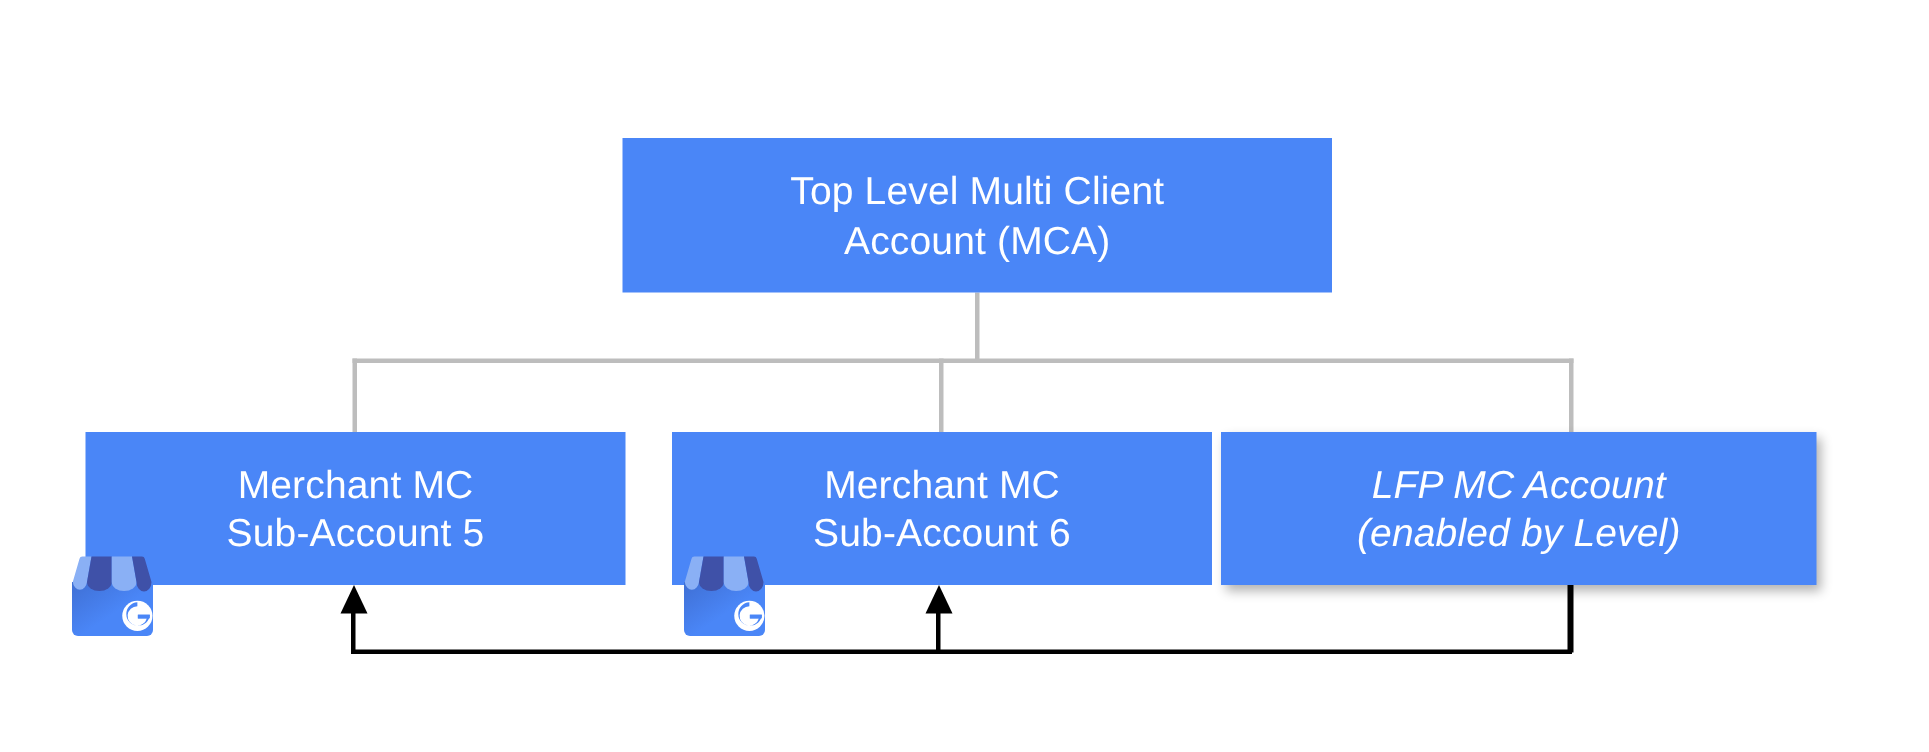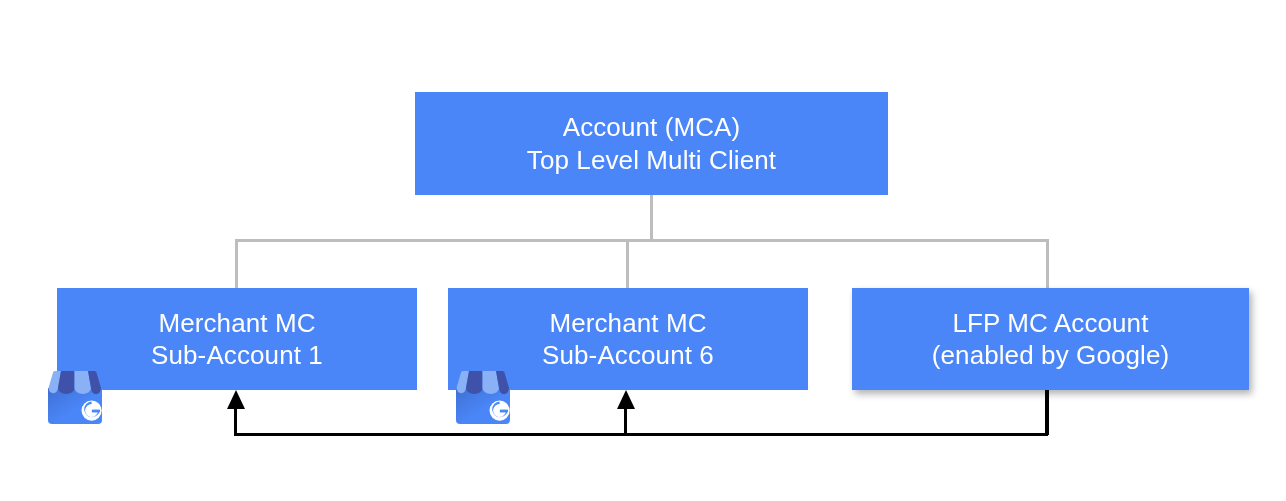--- a/index.html
+++ b/index.html
@@ -47,25 +47,26 @@
     width: 360px;
     height: 102px;
   }
   #node-sub2 {
     left: 448px;
     top: 288px;
     width: 360px;
     height: 102px;
   }
   #node-lfp {
-    left: 852px;
+    left: 814px;
     top: 288px;
     width: 397px;
     height: 102px;
     box-shadow: 3px 4px 7px rgba(0,0,0,0.30);
+    font-style: italic;
   }
   
   .tree-line {
     position: absolute;
     background: #bdbdbd;
     z-index: 1;
   }
   #tree-stem-top {
     left: 650px;
     top: 195px;
@@ -161,43 +162,43 @@
 
   <div class="flow-line" id="flow-riser-right"></div>
   <div class="flow-line" id="flow-bus"></div>
   <div class="flow-line" id="flow-riser-1"></div>
   <div class="flow-line" id="flow-riser-2"></div>
   <div class="arrow-head" id="arrow-head-1"></div>
   <div class="arrow-head" id="arrow-head-2"></div>
 
   <div class="node-box" id="node-top" style="background:#4A86F7;">
     <div>
+      <span class="label-line">Top Level Multi Client</span>
       <span class="label-line">Account (MCA)</span>
-      <span class="label-line">Top Level Multi Client</span>
     </div>
   </div>
 
   <div class="node-box" id="node-sub1" style="background:#4A86F7;">
     <div>
       <span class="label-line">Merchant MC</span>
-      <span class="label-line">Sub-Account 1</span>
+      <span class="label-line">Sub-Account 5</span>
     </div>
   </div>
 
   <div class="node-box" id="node-sub2" style="background:#4A86F7;">
     <div>
       <span class="label-line">Merchant MC</span>
       <span class="label-line">Sub-Account 6</span>
     </div>
   </div>
 
   <div class="node-box" id="node-lfp" style="background:#4A86F7;">
     <div>
       <span class="label-line">LFP MC Account</span>
-      <span class="label-line">(enabled by Google)</span>
+      <span class="label-line">(enabled by Level)</span>
     </div>
   </div>
 
   <svg class="gmb-icon" id="gmb-icon-1" viewBox="0 0 66 60">
     <defs>
       <linearGradient id="gmbShade1" x1="0" y1="0" x2="1" y2="1">
         <stop offset="0%" stop-color="#3F6FD4"></stop>
         <stop offset="55%" stop-color="#4A86F7"></stop>
         <stop offset="100%" stop-color="#4A86F7"></stop>
       </linearGradient>

